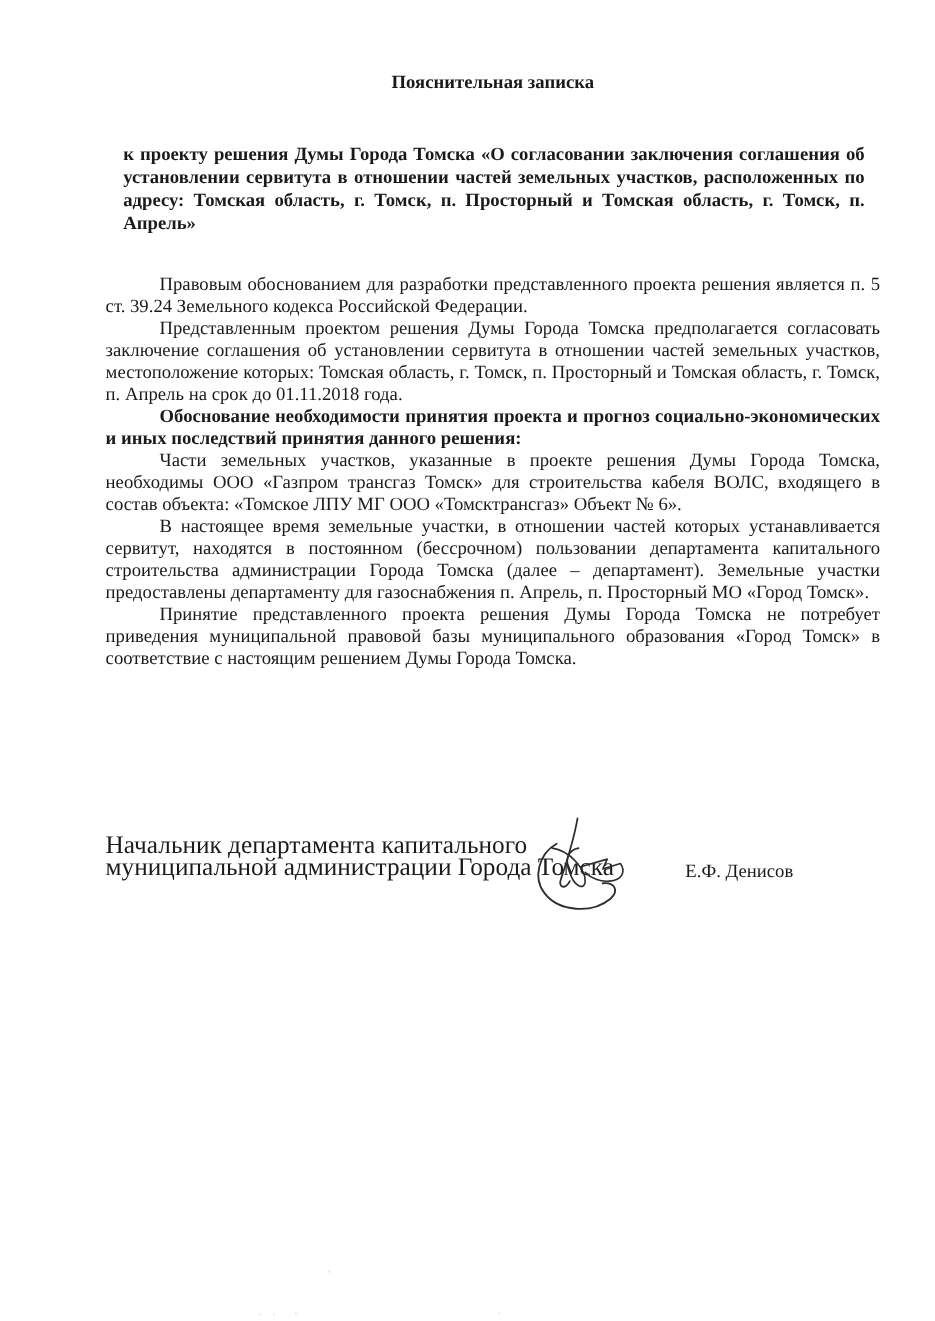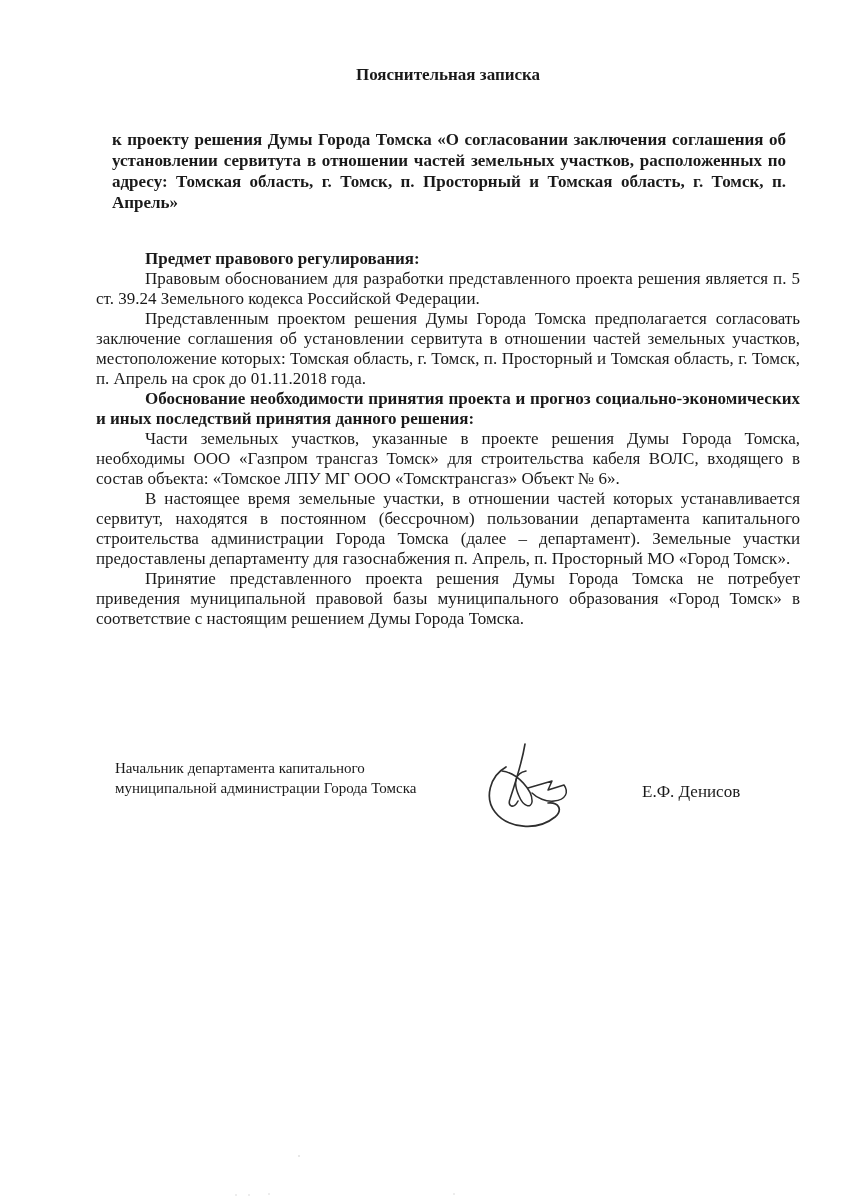--- a/index.html
+++ b/index.html
@@ -51,27 +51,26 @@
     left: 0;
     top: 0;
     width: 850px;
     height: 1201px;
     pointer-events: none;
   }
   .sig-position {
     position: absolute;
     left: 96px;
     top: 758px;
-    font-size: 15px;
+    font-size: 23px;
     line-height: 20px;
-    margin-left: 19px;
   }
   .sig-name {
     position: absolute;
-    left: 642px;
+    left: 623px;
     top: 782px;
     font-size: 17px;
   }
   .sig-glyph {
     position: absolute;
     left: 478px;
     top: 740px;
     width: 112px;
     height: 96px;
   }
@@ -94,21 +93,20 @@
 
 <div class="page">
   <div class="doc">
 
     <div class="title">Пояснительная записка</div>
 
     <p class="subtitle">к проекту решения Думы Города Томска «О согласовании заключения соглашения об установлении сервитута в отношении частей земельных участков, расположенных по адресу: Томская область, г. Томск, п. Просторный и Томская область, г. Томск,  п. Апрель»</p>
 
     <div class="body-text">
 
-      <p class="para head">Предмет правового регулирования:</p>
       <p class="para">Правовым обоснованием для разработки представленного проекта решения является п. 5 ст. 39.24 Земельного кодекса Российской Федерации.</p>
       <p class="para">Представленным проектом решения Думы Города Томска предполагается согласовать заключение соглашения об установлении сервитута в отношении частей земельных участков, местоположение которых: Томская область, г. Томск, п. Просторный и Томская область, г. Томск,  п. Апрель на срок до 01.11.2018 года.</p>
 
       <p class="para head">Обоснование необходимости принятия проекта и прогноз социально-экономических и иных последствий принятия данного решения:</p>
       <p class="para">Части земельных участков, указанные в проекте решения Думы Города Томска, необходимы ООО  «Газпром трансгаз Томск» для строительства кабеля ВОЛС, входящего в состав объекта: «Томское ЛПУ МГ ООО «Томсктрансгаз» Объект № 6».</p>
       <p class="para">В настоящее время земельные участки, в отношении частей которых устанавливается сервитут, находятся в постоянном (бессрочном) пользовании департамента капитального строительства администрации Города Томска (далее – департамент). Земельные участки предоставлены департаменту для газоснабжения п. Апрель, п. Просторный МО «Город Томск».</p>
 
       <p class="para">Принятие представленного проекта решения Думы Города Томска не потребует приведения муниципальной правовой базы муниципального образования «Город Томск» в соответствие с настоящим решением Думы Города Томска.</p>
 
     </div>

